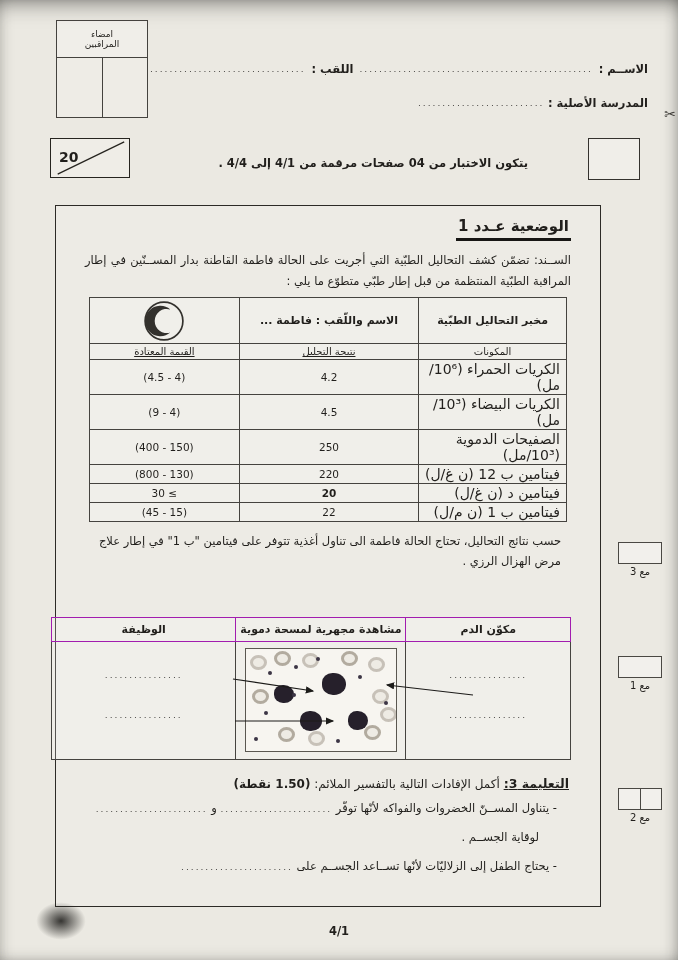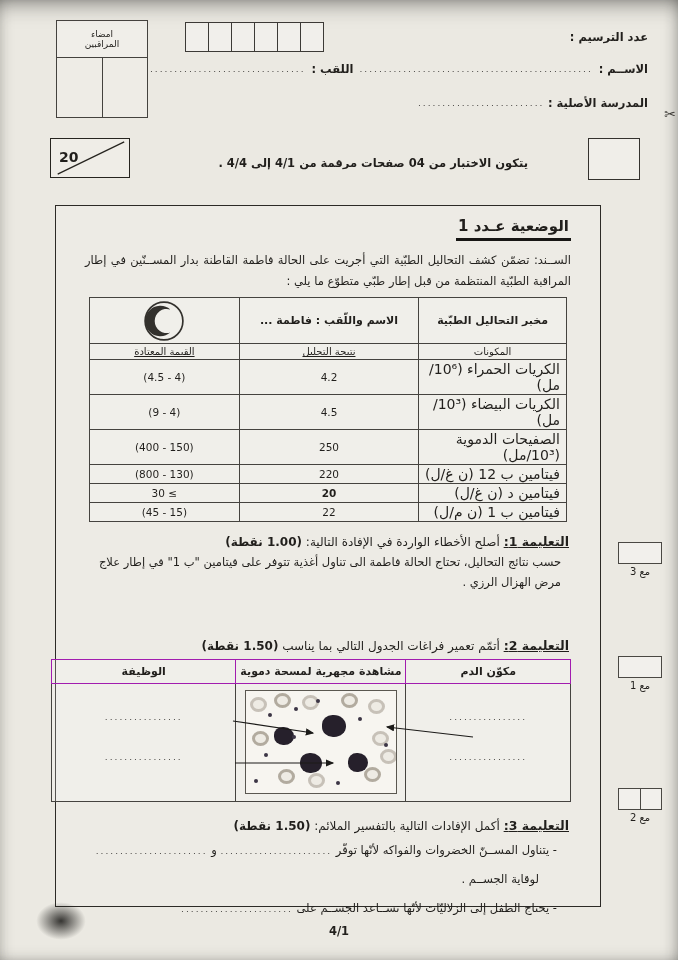--- a/index.html
+++ b/index.html
@@ -80,31 +80,20 @@
 <div class="paper">
 
   <div class="sup-box">
     <div class="sup-title">امضاء المراقبين</div>
     <div class="sup-cells">
       <div class="sup-cell"></div>
       <div class="sup-cell"></div>
     </div>
   </div>
 
-  <div class="reg-row">
-    <span class="lbl">عدد الترسيم :</span>
-    <div class="reg-boxes">
-      <div class="reg-box"></div>
-      <div class="reg-box"></div>
-      <div class="reg-box"></div>
-      <div class="reg-box"></div>
-      <div class="reg-box"></div>
-      <div class="reg-box"></div>
-    </div>
-  </div>
 
   <div class="name-row">
     <span class="lbl">الاســم :</span>
     <span class="dots f1">..........................................................................................................</span>
     <span class="lbl">اللقب :</span>
     <span class="dots f2">..........................................................................................................</span>
   </div>
 
   <div class="school-row">
     <span class="lbl">المدرسة الأصلية :</span>
@@ -180,33 +169,23 @@
         </tr>
           <tr>
           <td class="comp">فيتامين ب 1 (ن م/ل)</td>
           <td class="res">22</td>
           <td class="rng">(45 - 15)</td>
         </tr>
         </tbody>
     </table>
 
     
-    <p class="inst">
-      <span class="inst-label">التعليمة 1:</span>
-      <span>أصلح الأخطاء الواردة في الإفادة التالية:</span>
-      <span class="pts">(1.00 نقطة)</span>
-    </p>
     <p class="statement">حسب نتائج التحاليل، تحتاج الحالة فاطمة الى تناول أغذية تتوفر على فيتامين "ب 1" في إطار علاج مرض الهزال الرزي .</p>
 
     
-    <p class="inst">
-      <span class="inst-label">التعليمة 2:</span>
-      <span>أتمّم تعمير فراغات الجدول التالي بما يناسب</span>
-      <span class="pts">(1.50 نقطة)</span>
-    </p>
 
     <div class="t2wrap">
       <table class="t2">
         <colgroup>
             <col style="width:165px">
             <col style="width:170px">
             <col style="width:185px">
           </colgroup>
         <tbody>
           <tr>

